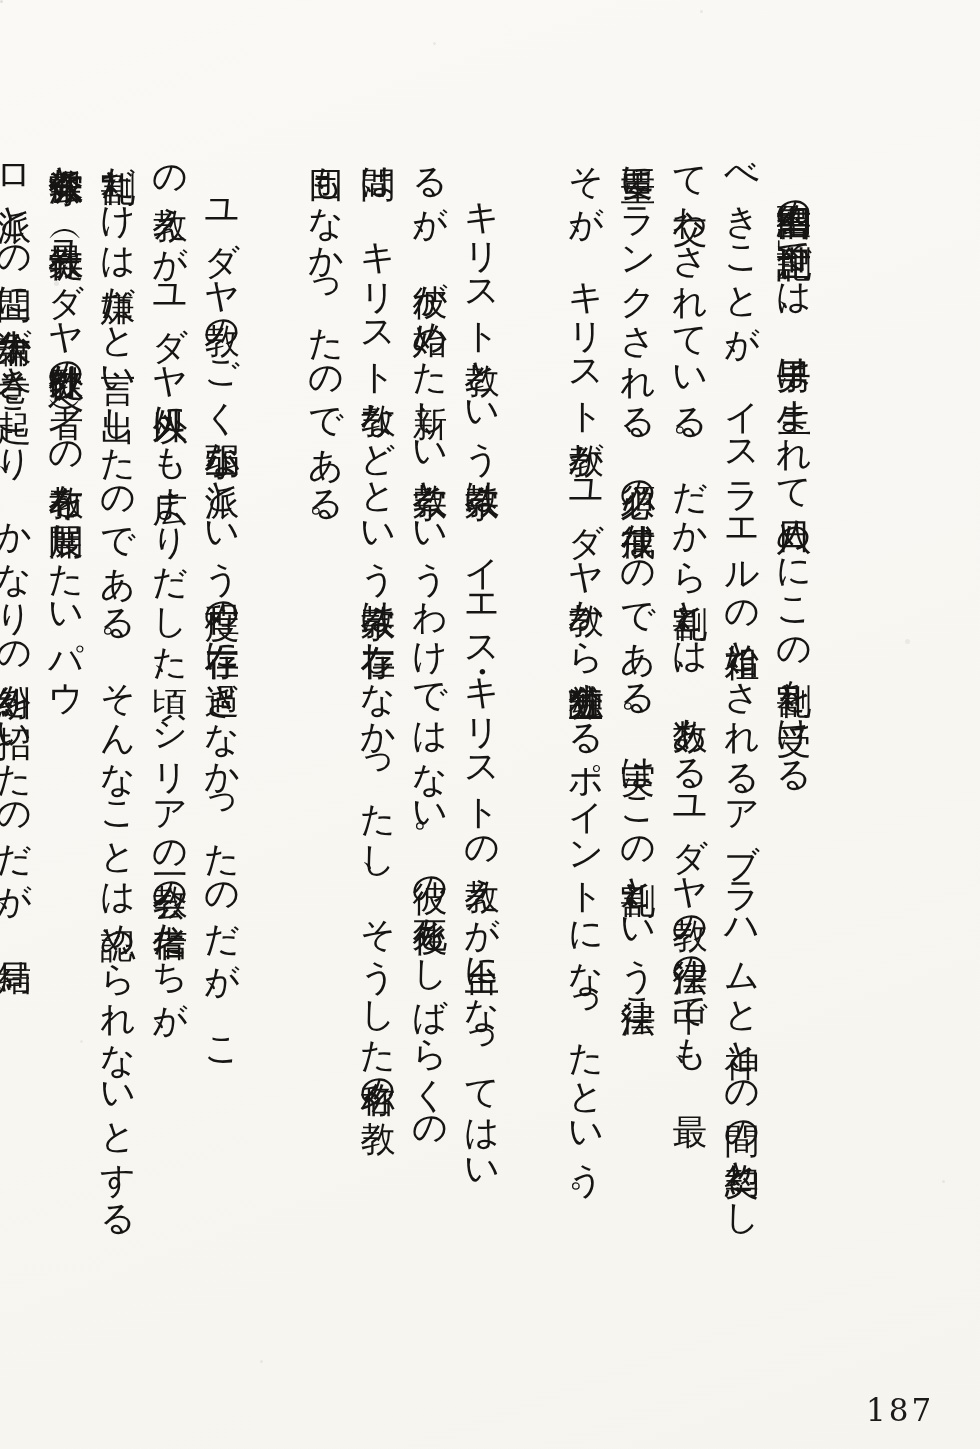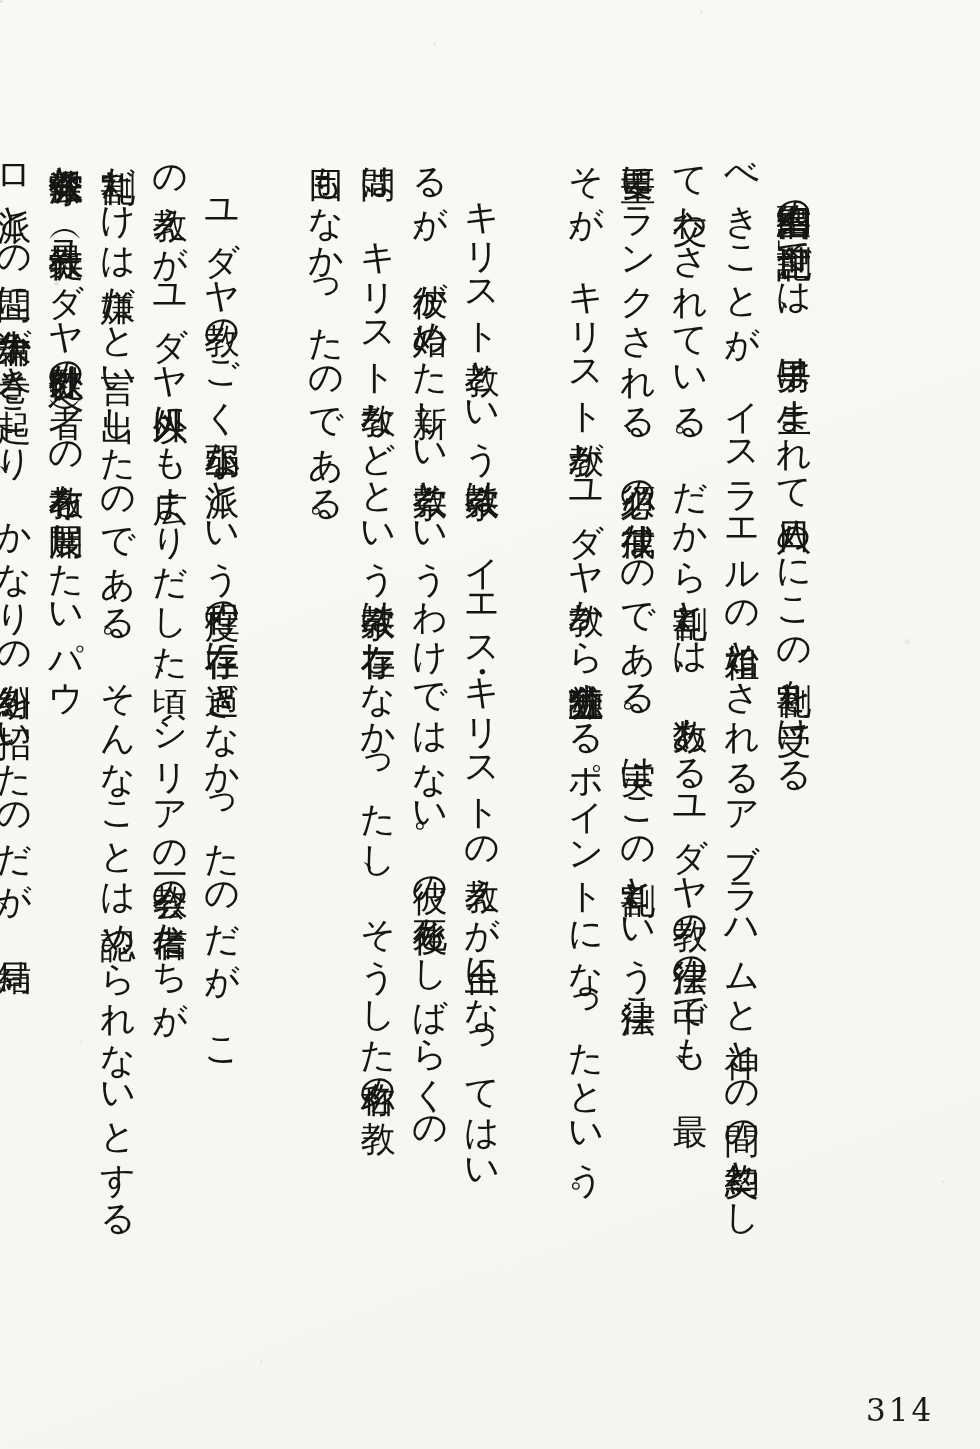--- a/index.html
+++ b/index.html
@@ -82,14 +82,14 @@
 間は、キリスト教などという宗教は存在しなかったし、そうした名称の教
 団もなかったのである。</p>
     <p class="para">　ユダヤ教のごく弱小な一派という程度の存在に過ぎなかったのだが、こ
 の教えがユダヤ人以外にも広まりだした頃、シリアの一教会の信者たちが、
 割礼だけは嫌だと言い出したのである。そんなことは認められないとする
 教会保守派と、異教徒（ユダヤ教徒以外の者）への布教を展開したいパウ
 ロ派との間に一大論争が巻き起こり、かなりの紛糾を招いたのだが、結局
 このシリアの信者たちは、ユダヤ教の最重要戒律である割礼を拒否し続け</p>
   </main>
 
-  <div class="page-number">314</div>
+  <div class="page-number">187</div>
 </div>
 
 </body></html>

